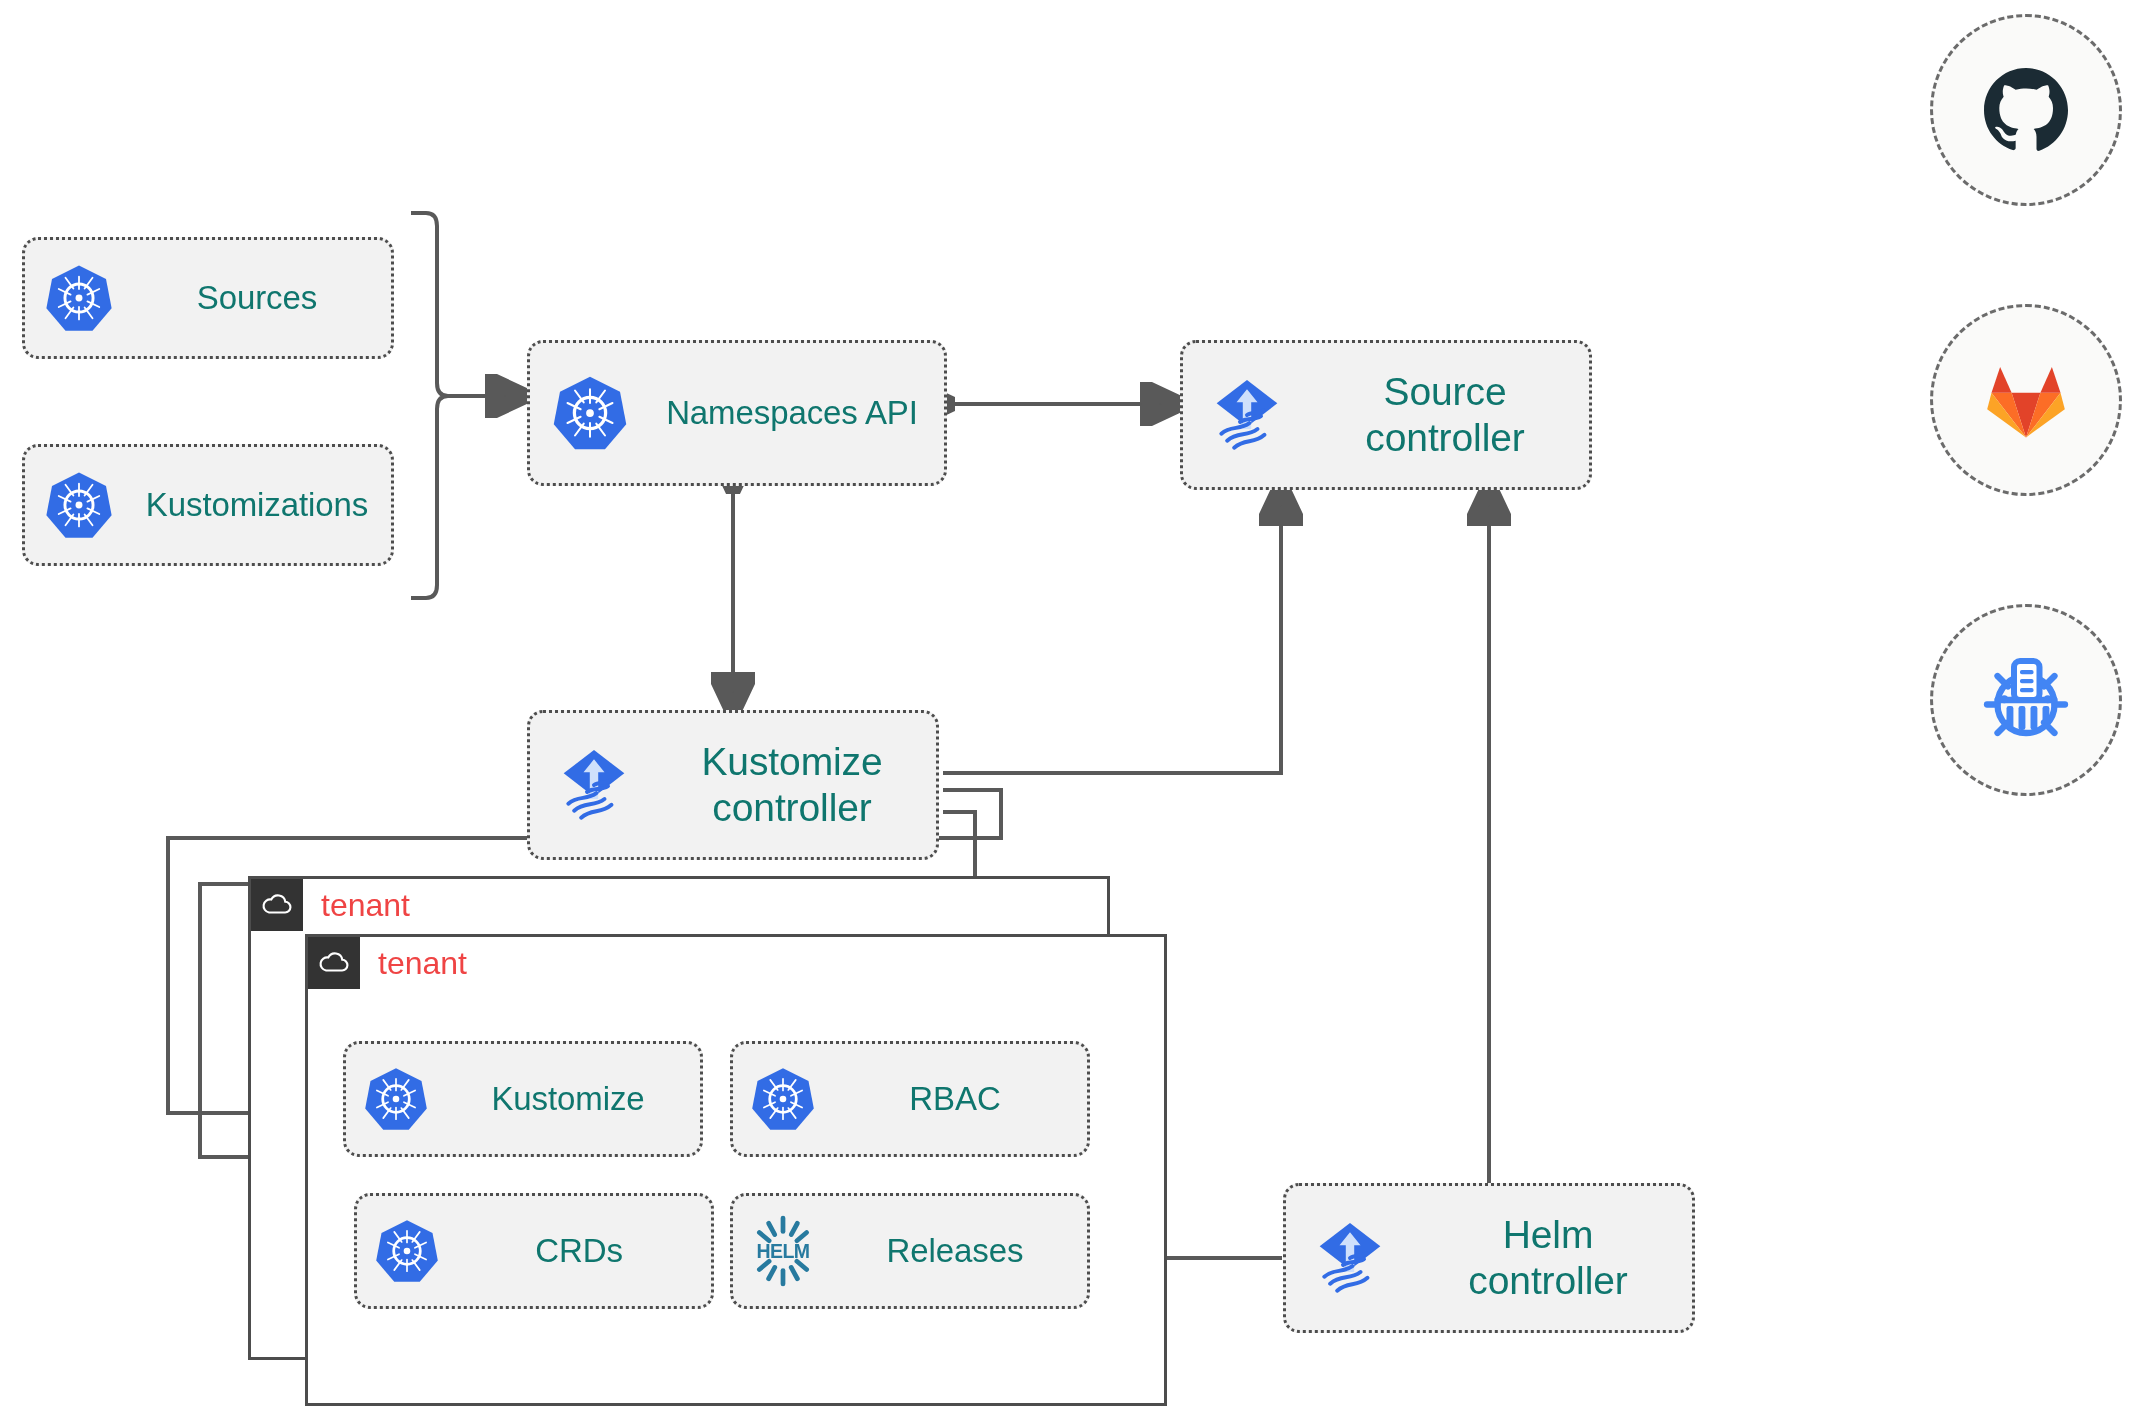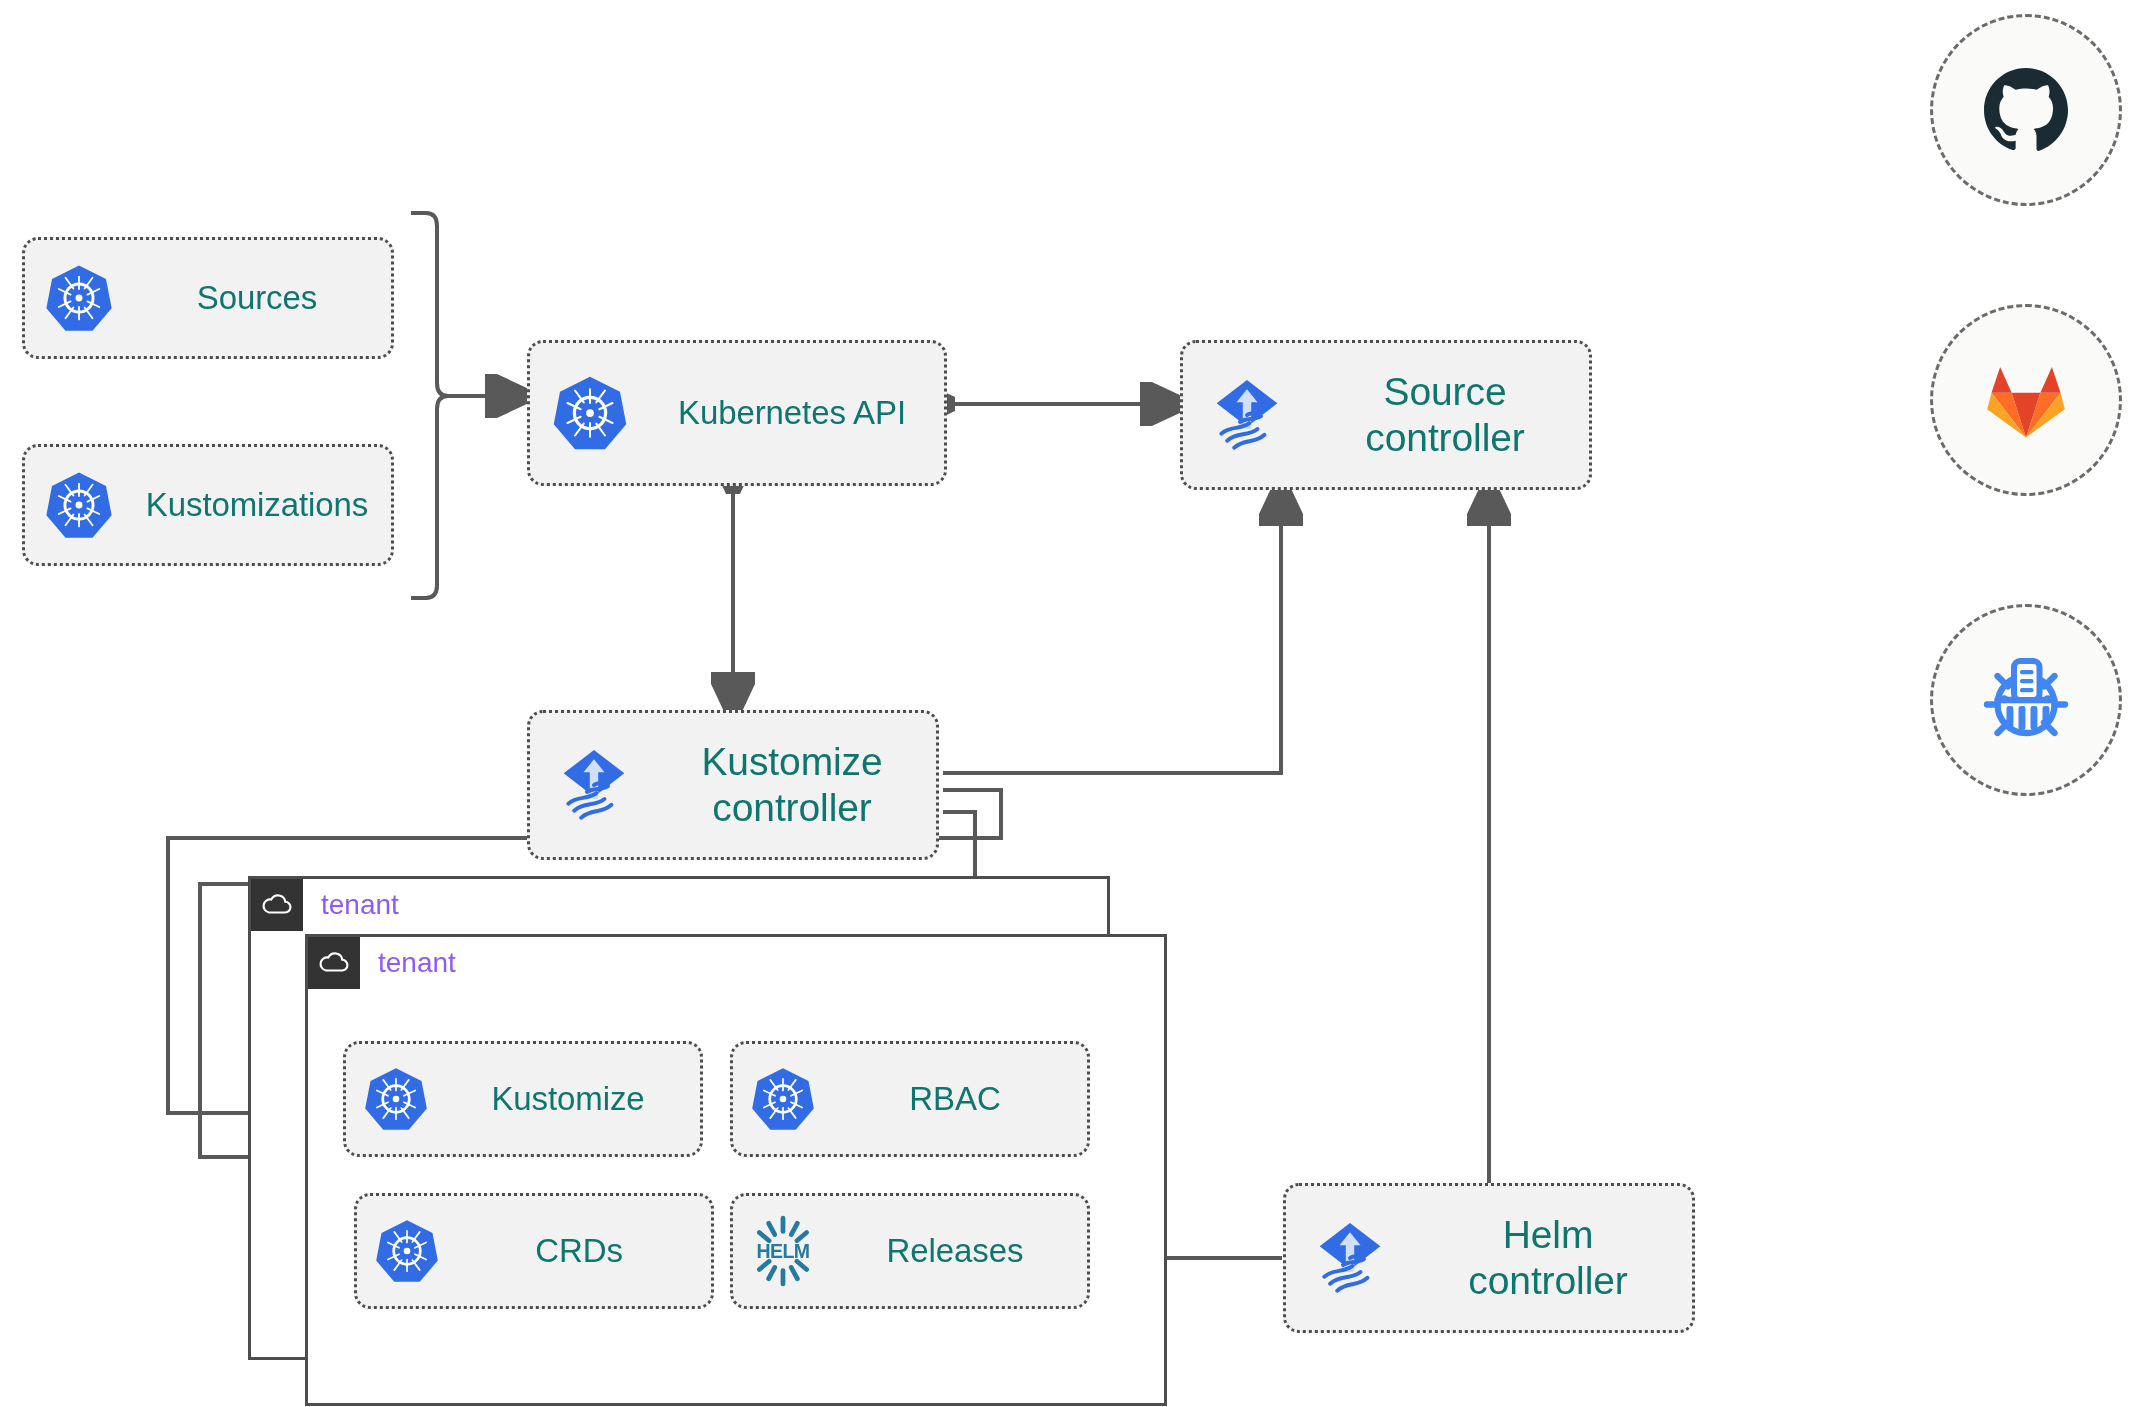--- a/index.html
+++ b/index.html
@@ -58,22 +58,22 @@
     display: flex;
     align-items: center;
   }
   .tenant-chip {
     width: 52px; height: 52px;
     background: #333333;
     display: flex; align-items: center; justify-content: center;
     flex: 0 0 auto;
   }
   .tenant-name {
-    font-size: 28px;
-    color: #8b5cf6;
+    font-size: 32px;
+    color: #ef4444;
     padding-left: 18px;
     white-space: nowrap;
   }
 
   
   .endpoint {
     position: absolute;
     border-radius: 50%;
     background: #fafaf9;
     border: 3px dashed #6b6b6b;
@@ -189,21 +189,21 @@
           <path d="M14 40 L24.5 35"></path>
             <path d="M39.5 29 L50 24"></path>
           <path d="M20 50 L27 40.5"></path>
             <path d="M37 23.5 L44 14"></path>
           <path d="M20 14 L27 23.5"></path>
             <path d="M37 40.5 L44 50"></path>
           <circle cx="32" cy="32" r="12.5" fill="none" stroke-width="2.6"></circle>
         </g>
       </svg>
     </span>
-    <span class="lbl">Kubernetes API</span>
+    <span class="lbl">Namespaces API</span>
   </div>
 
   <div class="node two-line" style="left:1180px; top:340px; width:412px; height:150px;">
     <span class="ico" style="width:128px;">
       <svg width="84" height="84" viewBox="0 0 72 72" aria-hidden="true">
         <polygon points="36,6 62,26 36,46 10,26" fill="#326CE5"></polygon>
         <g transform="translate(36,30)">
           <path d="M0,-16 L9,-5 L3.6,-5 L3.6,18 L-3.6,18 L-3.6,-5 L-9,-5 Z" fill="#cfe0fb"></path>
         </g>
         <g stroke="#326CE5" stroke-width="3.4" fill="none" stroke-linecap="round">

